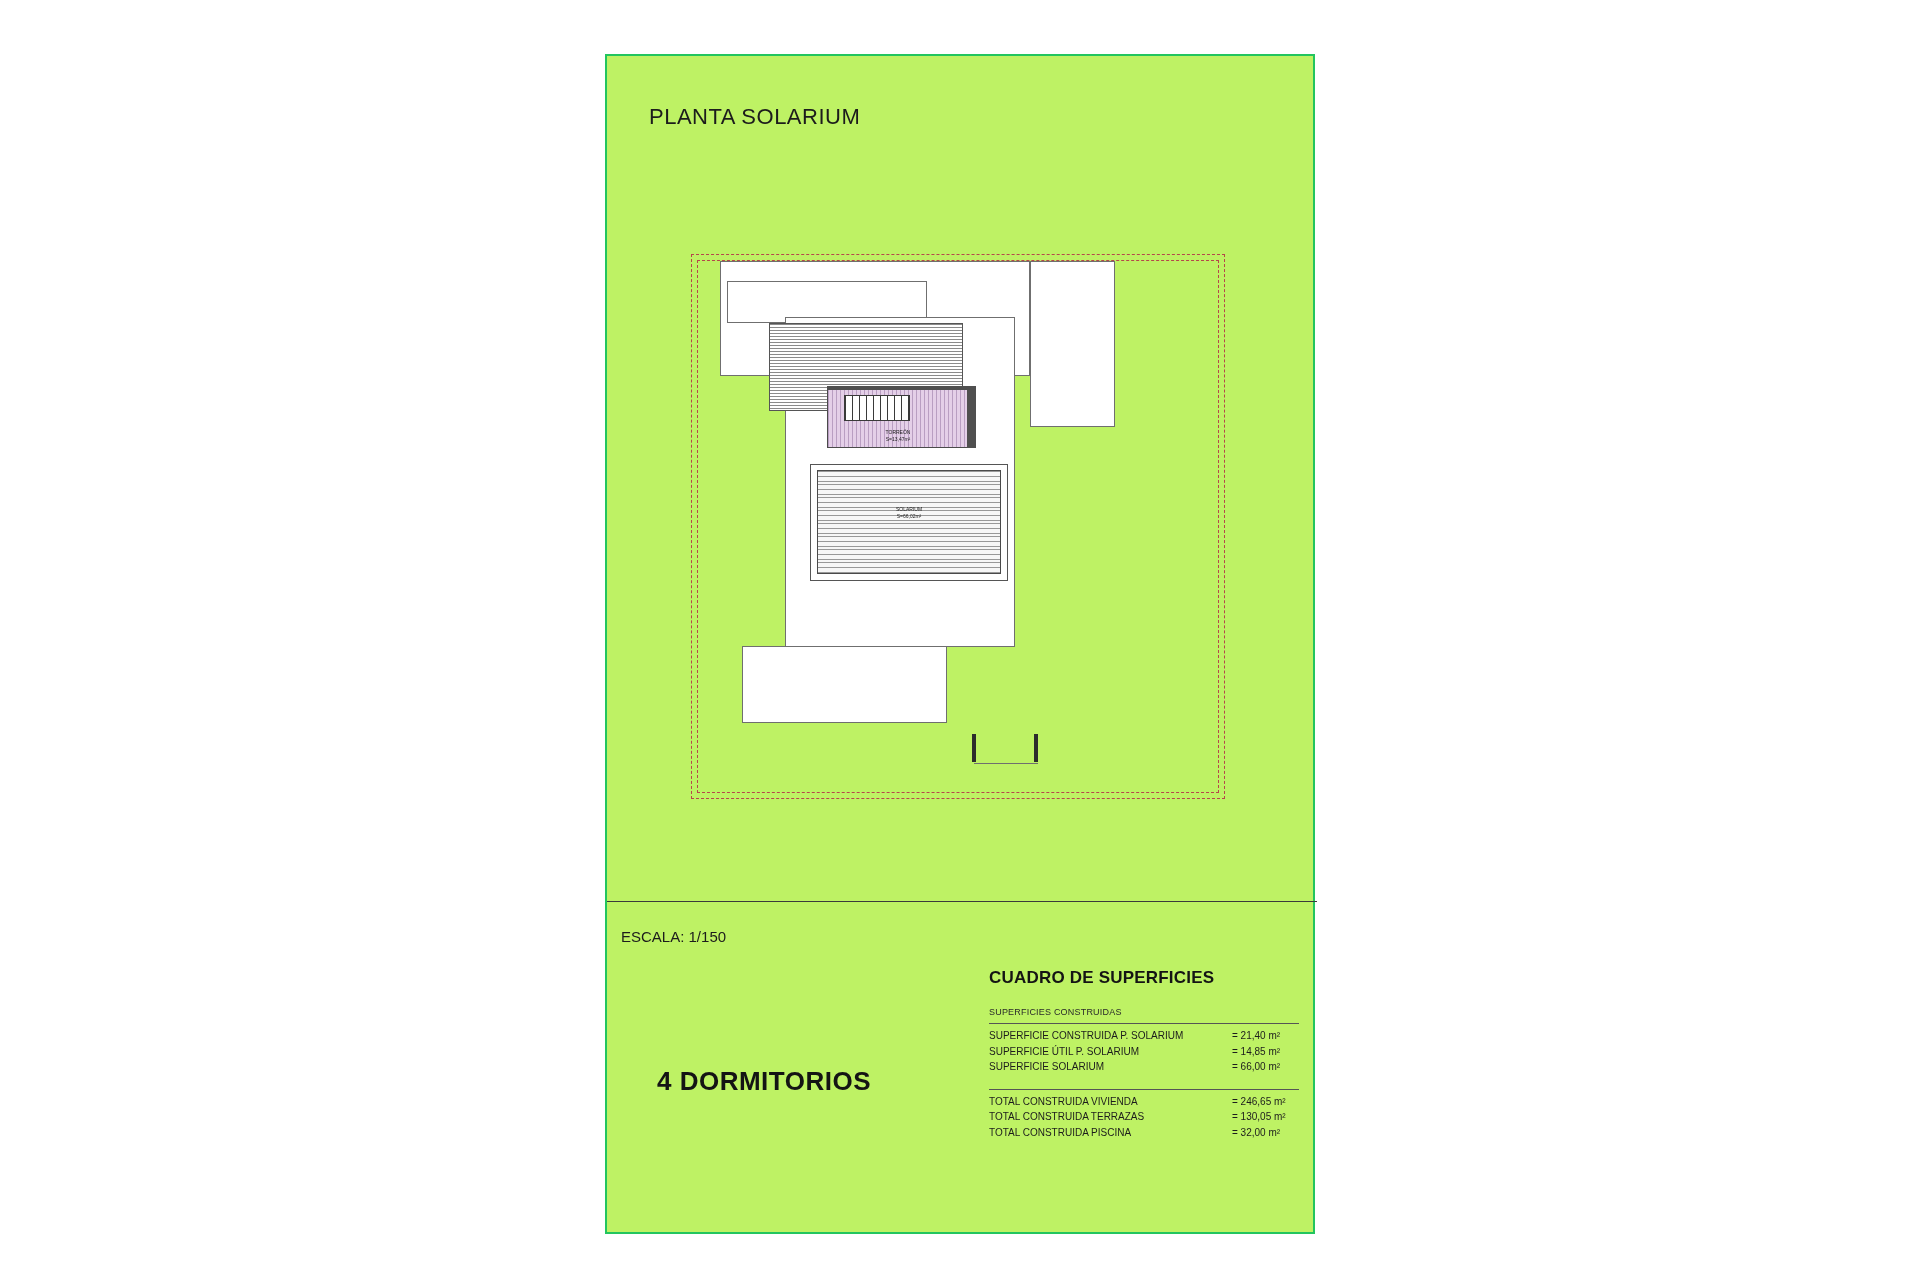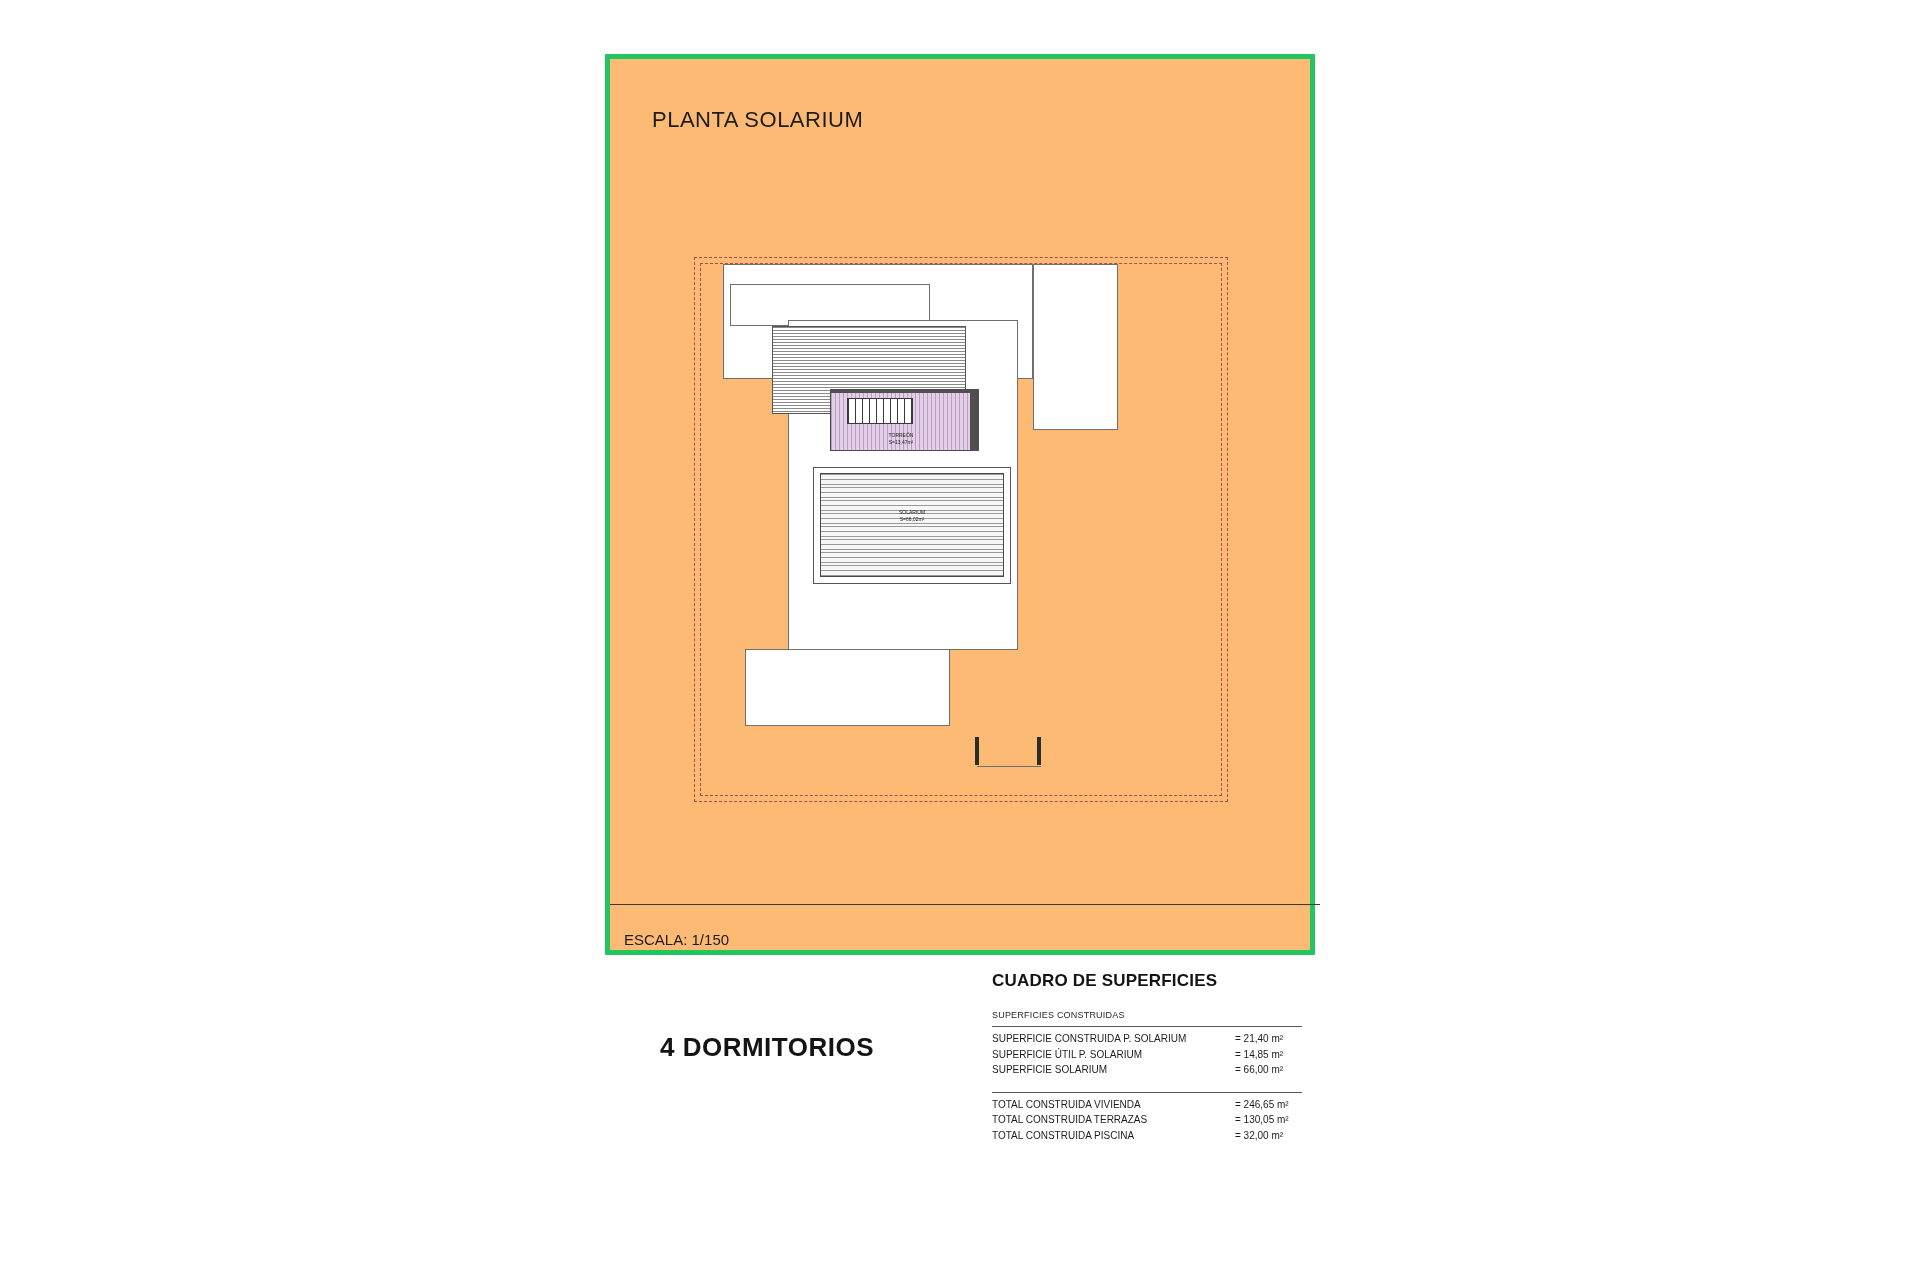--- a/index.html
+++ b/index.html
@@ -14,23 +14,23 @@
     overflow: hidden;
     position: relative;
   }
 
   
   #sheet {
     position: absolute;
     left: 605px;
     top: 54px;
     width: 710px;
-    height: 901px;
-    background: #fdba74;
-    border: 5px solid #22c55e;
+    height: 1180px;
+    background: #bef264;
+    border: 2px solid #22c55e;
     box-sizing: border-box;
   }
 
   
   #plan-title {
     position: absolute;
     left: 42px;
     top: 48px;
     font-size: 22px;
     letter-spacing: 0.5px;
@@ -162,21 +162,21 @@
     left: 14px;
     top: 872px;
     font-size: 15px;
     color: #1c1c1c;
   }
 
   
   #bedrooms {
     position: absolute;
     left: 50px;
-    top: 973px;
+    top: 1010px;
     font-size: 26px;
     font-weight: bold;
     letter-spacing: 0.5px;
     color: #141414;
   }
 
   
   #areas {
     position: absolute;
     left: 382px;

